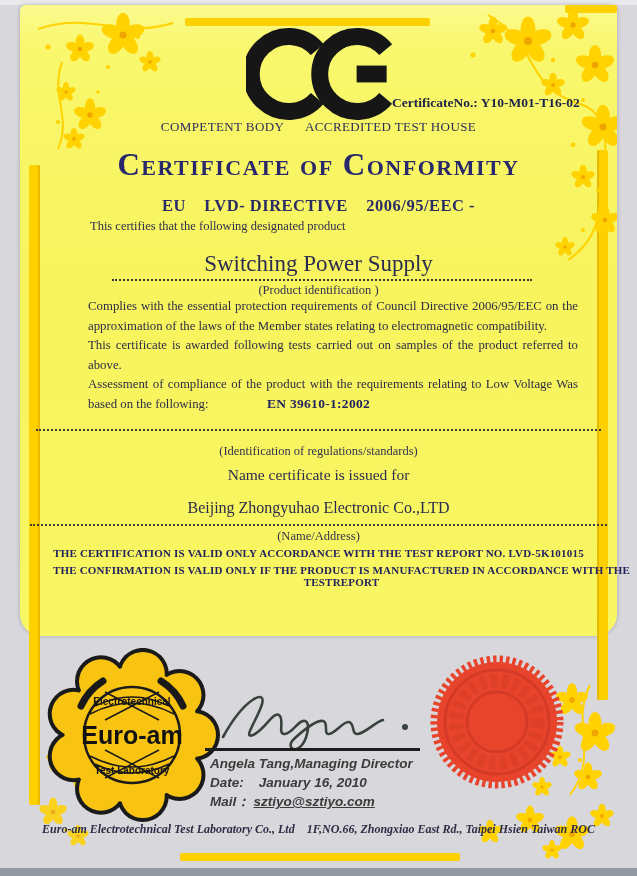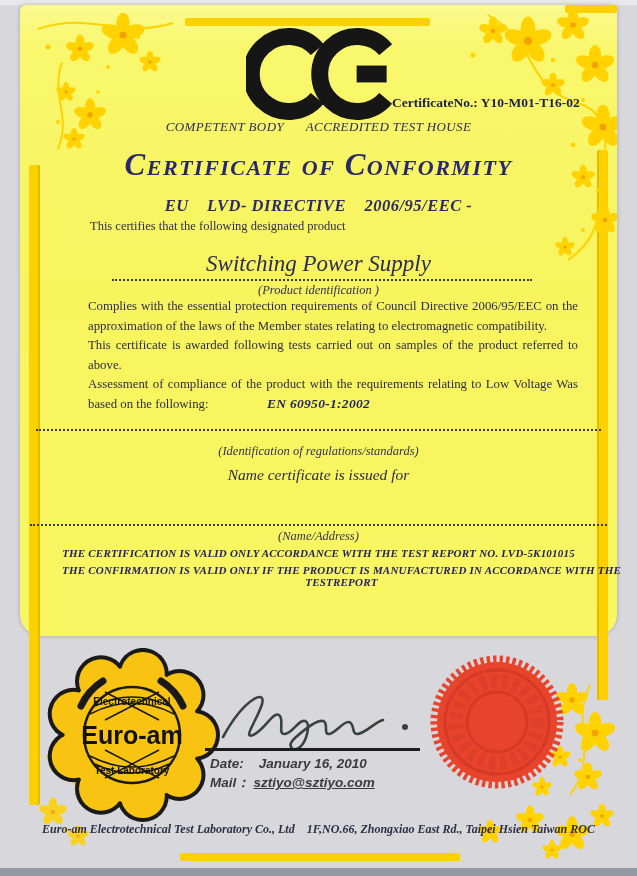--- a/index.html
+++ b/index.html
@@ -16,21 +16,21 @@
     border-radius:6px 6px 22px 22px;
     box-shadow:0 0 4px rgba(0,0,0,0.25);
   }
   .deco,.bar{position:absolute;pointer-events:none;}
   .bar{background:#fdd000;border-radius:2px;}
   .bar-top{left:165px;top:13px;width:245px;height:8px;}
   .bar-top-right{left:545px;top:0;width:52px;height:8px;}
   .bar-left{left:9px;top:160px;width:11px;height:640px;box-shadow:inset -2px 0 0 #e9b800;}
   .bar-right{left:577px;top:145px;width:11px;height:550px;box-shadow:inset 2px 0 0 #e9b800;}
   .bar-bottom{left:160px;top:848px;width:280px;height:8px;}
-  .abs{position:absolute;left:0;width:100%;text-align:center;font-style:italic;}
+  .abs{position:absolute;left:0;width:100%;text-align:center;}
   .pre{white-space:pre;}
   .certno{position:absolute;left:372px;top:90px;font-weight:bold;font-size:13.5px;color:#1c2247;white-space:pre;}
   .competent{top:114px;font-size:13px;color:#2b2b5e;letter-spacing:.4px;}
   .title{top:142px;font-variant:small-caps;font-size:31px;letter-spacing:1.5px;color:#28286b;font-weight:600;}
   .directive{top:191px;font-size:16.5px;color:#2b2b66;font-weight:600;letter-spacing:.5px;}
   .certifies{position:absolute;left:70px;top:214px;font-size:12.5px;color:#2e2e4e;}
   .product{top:246px;font-size:23px;color:#2c2c50;}
   .dotline{position:absolute;height:0;border-top:2px dotted #3a3a3a;}
   .dl1{left:92px;top:274px;width:420px;}
   .dl2{left:16px;top:424px;width:565px;}
@@ -173,25 +173,26 @@
   <div class="abs product">Switching Power Supply</div>
   <div class="dotline dl1"></div>
   <div class="abs caption cap-product">(Product identification )</div>
 
   <div class="paragraphs">
     <p>Complies with the essential protection requirements of Council Directive 2006/95/EEC on the approximation of the laws of the Member states relating to electromagnetic compatibility.</p>
     <p>This certificate is awarded following tests carried out on samples of the product referred to above.</p>
     <p>Assessment of compliance of the product with the requirements relating to Low Voltage Was based on the following:</p>
   </div>
 
-  <div class="abs standard">EN 60950-1:2002</div>
+  <div class="abs standard">EN 39610-1:2002</div>
   <div class="dotline dl2"></div>
   <div class="abs caption cap-standard">(Identification of regulations/standards)</div>
 
   <div class="abs issuedfor">Name certificate is issued for</div>
+  <div class="abs company">Beijing Zhongyuhao Electronic Co.,LTD</div>
   <div class="dotline dl3"></div>
   <div class="abs caption cap-name">(Name/Address)</div>
   <div class="abs valid valid1">THE CERTIFICATION IS VALID ONLY ACCORDANCE WITH THE TEST REPORT NO. LVD-5K101015</div>
   <div class="abs valid valid2">THE CONFIRMATION IS VALID ONLY IF THE PRODUCT IS MANUFACTURED IN ACCORDANCE WITH THE TESTREPORT</div>
 
   <svg class="badge-svg" width="175" height="175">
     <g fill="#1a1a1a">
       <circle cx="87" cy="87" r="71"></circle>
       <circle cx="149" cy="87" r="26"></circle>
         <circle cx="134.5" cy="126.9" r="26"></circle>
@@ -245,20 +246,21 @@
     </g>
   </svg>
 
   <svg class="sig-svg" width="210" height="65">
     <path d="M8,52 C30,12 54,2 46,22 C40,38 28,54 38,50 C50,45 58,26 64,30 C70,34 62,50 70,49 C78,48 84,34 90,36 C96,38 92,56 85,62 C78,68 71,61 80,53 C90,44 102,35 108,36 C114,37 108,50 114,49 C121,48 128,36 134,37 C140,38 136,50 143,49 C152,47 160,37 168,35" fill="none" stroke="#39423c" stroke-width="2.6" stroke-linecap="round"></path>
     <circle cx="190" cy="42" r="3" fill="#39423c"></circle>
   </svg>
   <div class="sig-line"></div>
 
   <div class="sig-block">
+    <div class="row">Angela Tang,Managing Director</div>
     <div class="row">Date:    January 16, 2010</div>
     <div class="row"><span>Mail： </span><span class="mail-value">sztiyo@sztiyo.com</span></div>
   </div>
 
   <div class="abs footer-line">Euro-am Electrotechnical Test Laboratory Co., Ltd    1F,NO.66, Zhongxiao East Rd., Taipei Hsien Taiwan ROC</div>
 
 </div>
 
 <div class="scan-bottom"></div>
 

